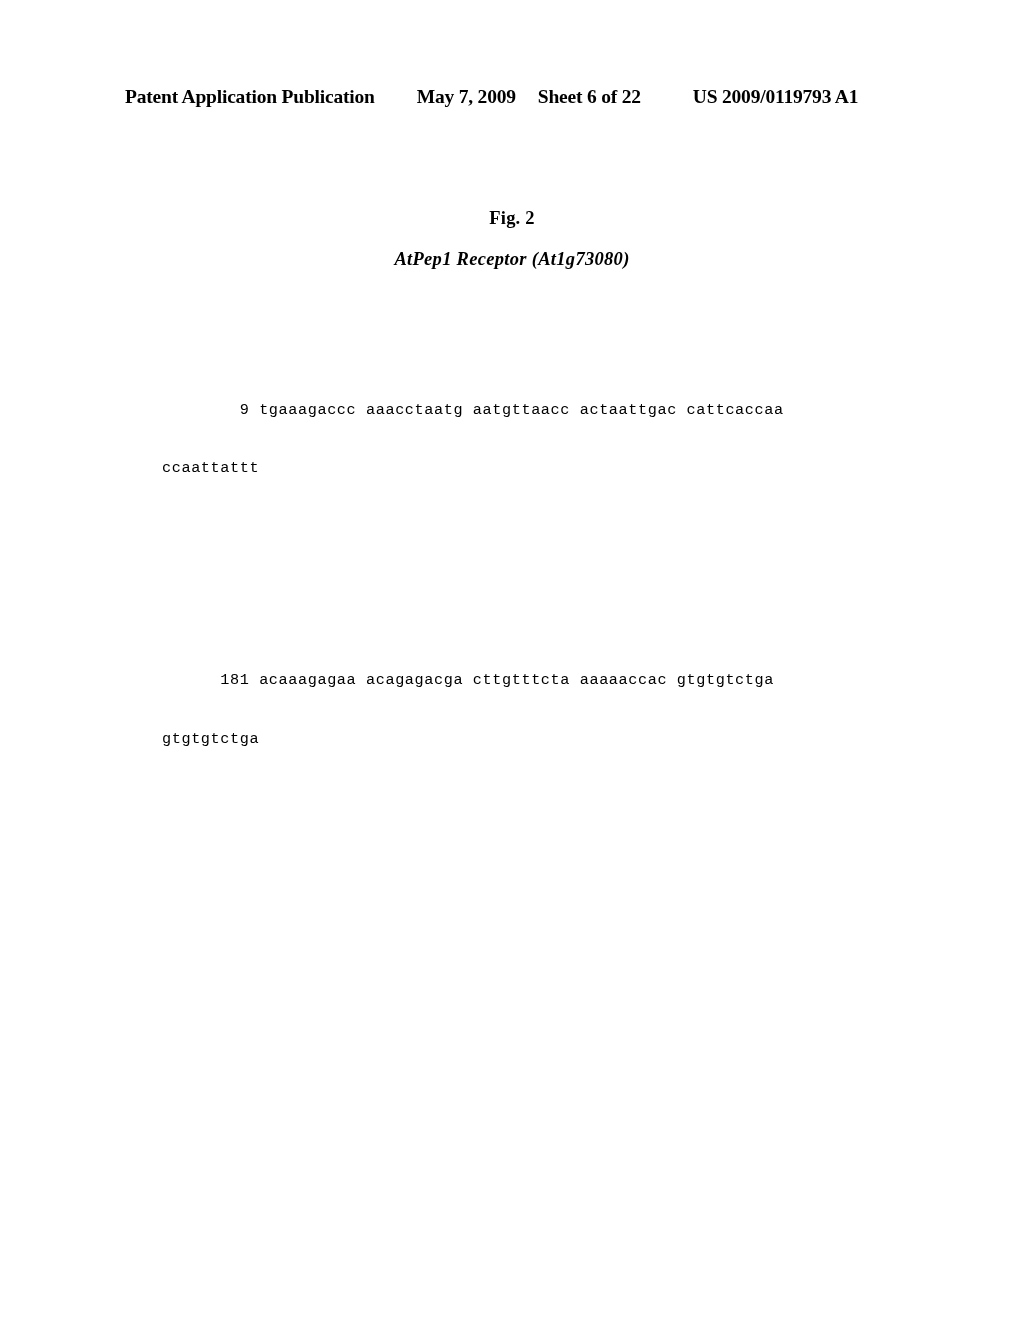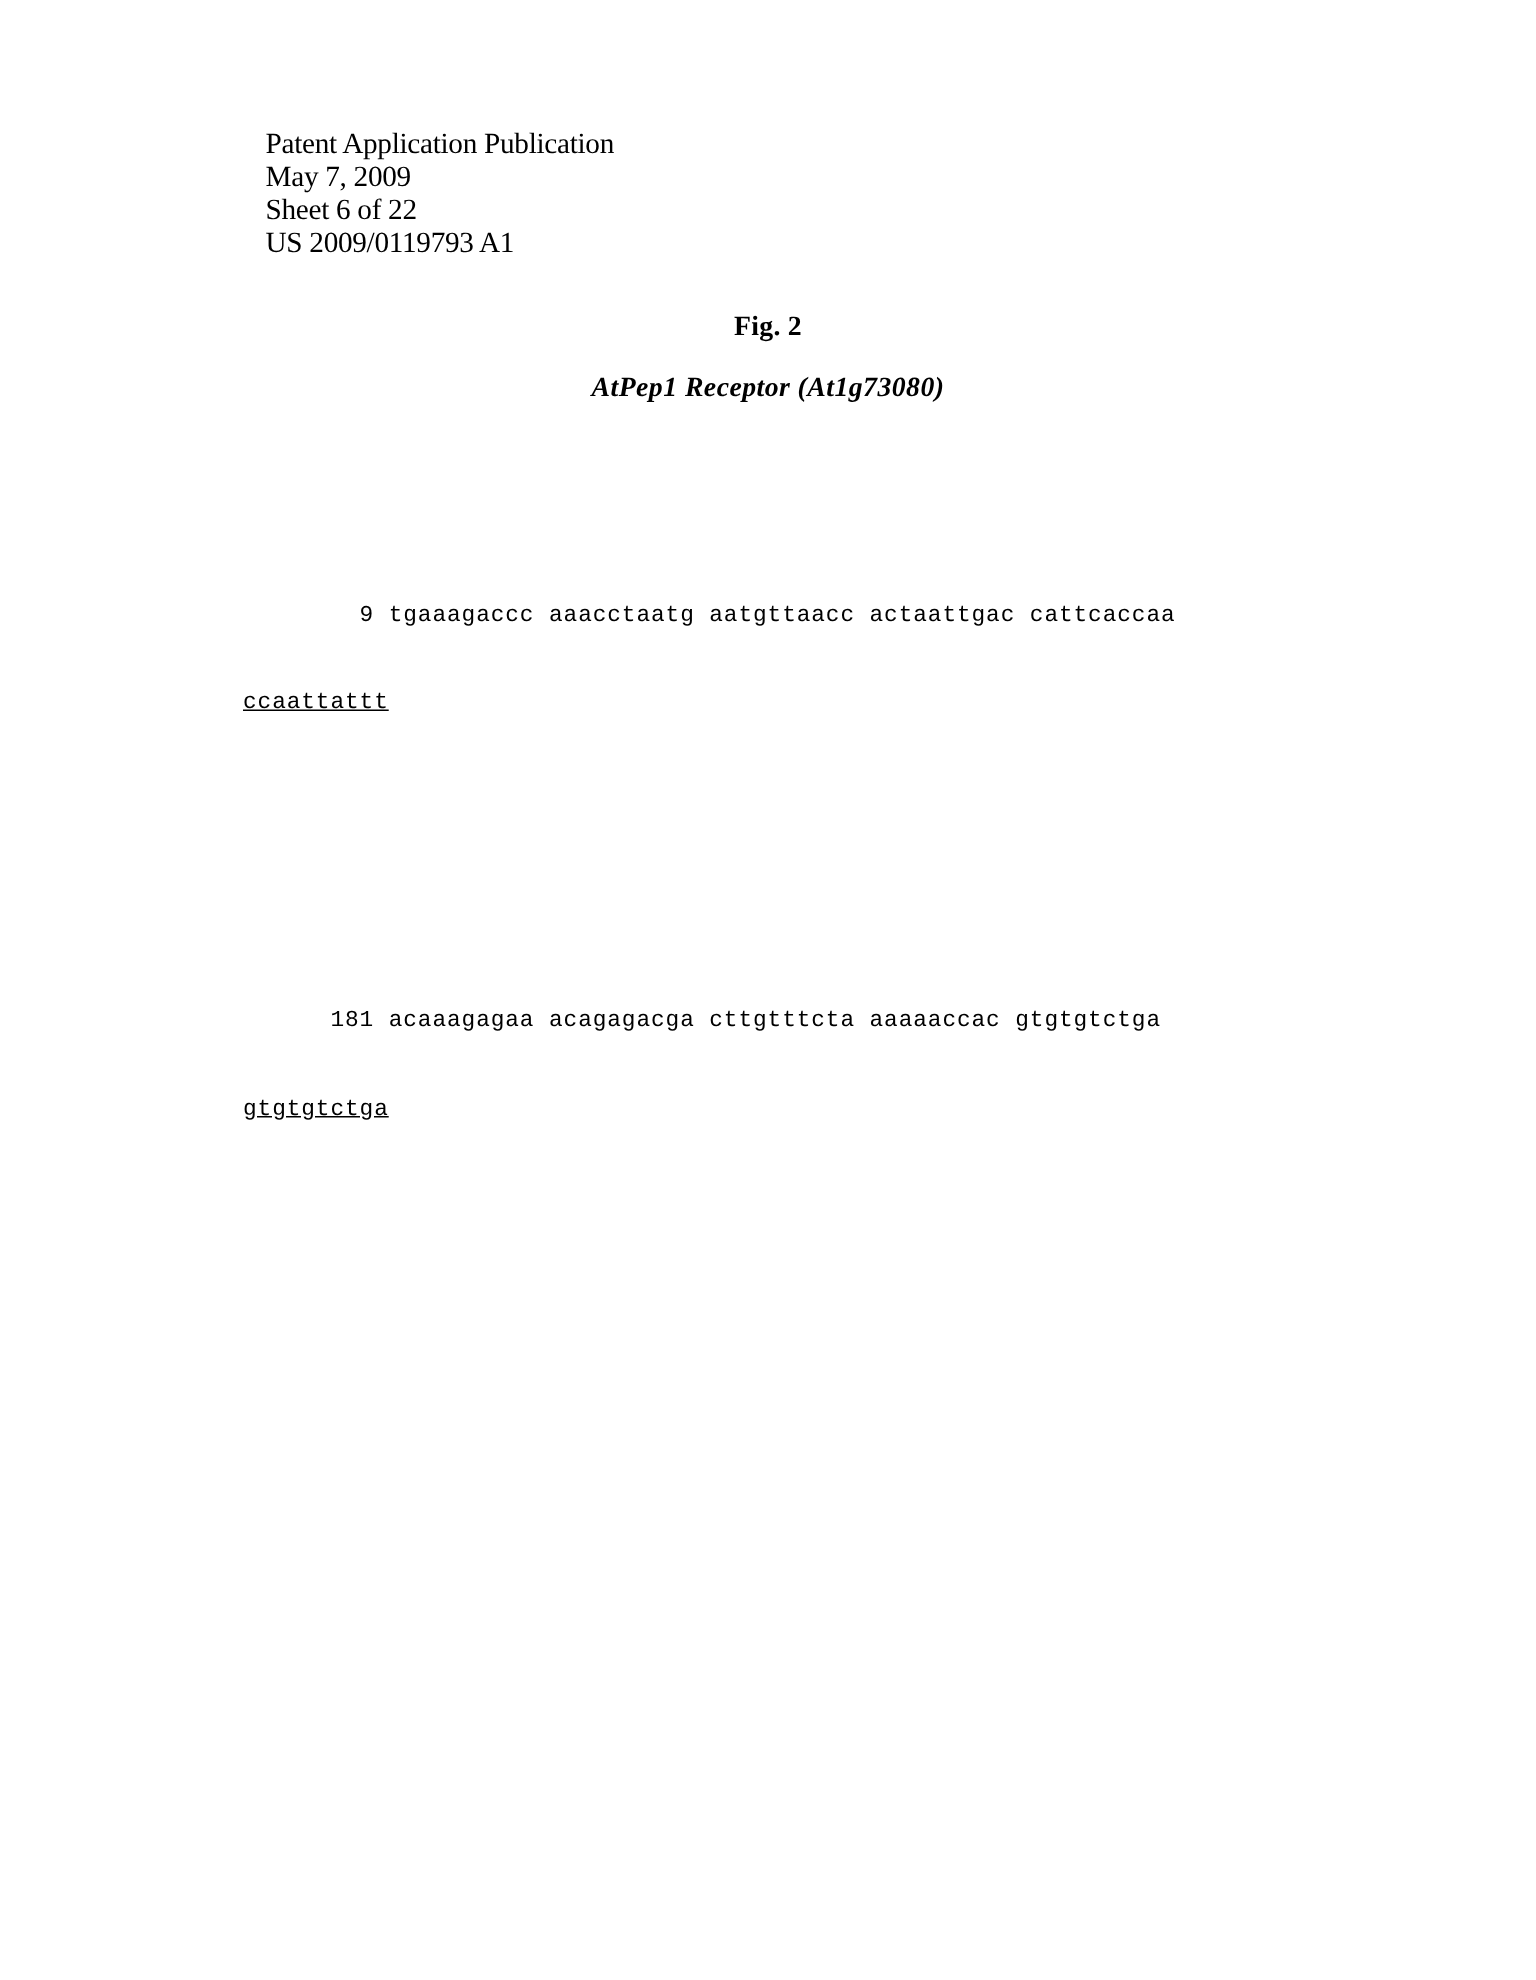--- a/index.html
+++ b/index.html
@@ -26,25 +26,24 @@
 
   
   .header {
     position: absolute;
     left: 125px;
     top: 86px;
     width: 760px;
     display: flex;
     align-items: baseline;
     font-family: "Liberation Serif", "DejaVu Serif", serif;
-    font-weight: normal;
+    font-weight: bold;
     font-size: 19.5px;
     letter-spacing: -0.2px;
     white-space: nowrap;
-    flex-direction: column;
   }
   .header .pub { }
   .header .date { margin-left: 42px; }
   .header .sheet { margin-left: 22px; }
   .header .docnum { margin-left: 52px; text-align: center; }
 
   
   .fig-title {
     position: absolute;
     left: 0;
@@ -79,21 +78,21 @@
     letter-spacing: 0.6px;
     white-space: pre;
   }
 
   .block {
     margin-bottom: 17px;
   }
   .block:last-child { margin-bottom: 0; }
 
   .nt-line { white-space: pre; }
-  .nt-wrap { white-space: pre; text-decoration: underline; }
+  .nt-wrap { white-space: pre; }
 </style>
 </head>
 <body>
 
 <div class="page">
 
   <div class="header">
     <span class="pub">Patent Application Publication</span>
     <span class="date">May 7, 2009</span>
     <span class="sheet">Sheet 6 of 22</span>

